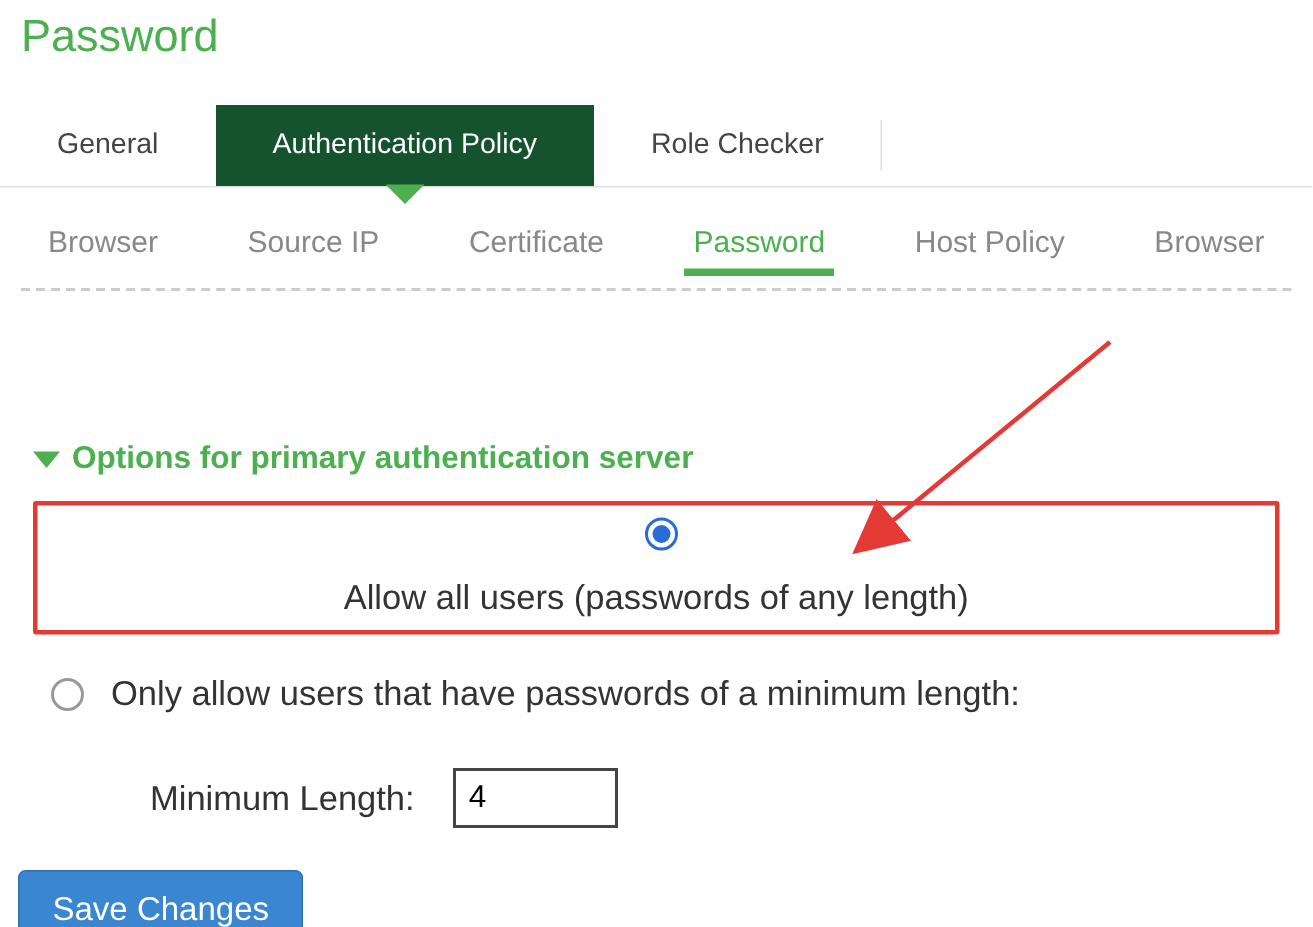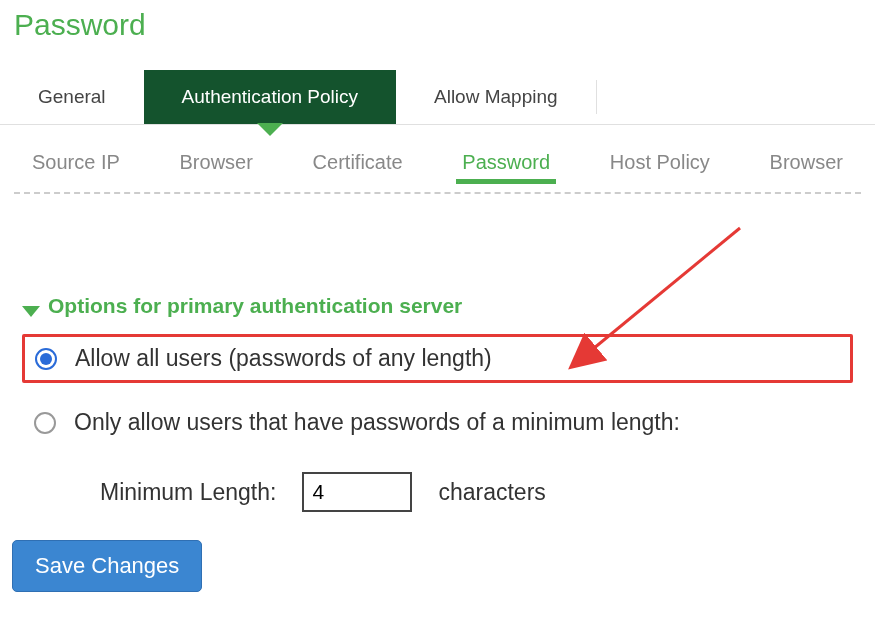--- a/index.html
+++ b/index.html
@@ -78,21 +78,21 @@
       border-top: 2px dashed #ccc;
       margin: 0 14px;
     }
 
     .section {
       padding: 0 22px;
       margin-top: 100px;
     }
     .section-header {
       display: flex;
-      align-items: flex-end;
+      align-items: center;
       gap: 8px;
       color: #4caf50;
       font-size: 21px;
       font-weight: 600;
       margin-bottom: 16px;
       cursor: pointer;
     }
     .chev {
       display: inline-block;
     }
@@ -103,20 +103,21 @@
       align-items: center;
       gap: 18px;
       padding: 26px 6px;
       font-size: 23px;
       color: #333;
     }
     .option-row.highlight {
       border: 3px solid #e53935;
       border-radius: 2px;
       padding: 8px 4px;
+      flex-direction: column;
     }
     .radio {
       width: 22px; height: 22px;
       border: 2px solid #999;
       border-radius: 50%;
       background: #fff;
       display: inline-flex;
       align-items: center;
       justify-content: center;
       flex-shrink: 0;
@@ -169,27 +170,27 @@
 </head>
 <body>
 
 
 
 <div class="page-title">Password</div>
 
 <div class="tabs1">
   <div class="tab1">General</div>
   <div class="tab1 active">Authentication Policy</div>
-  <div class="tab1">Allow Mapping</div>
+  <div class="tab1">Role Checker</div>
   <div class="tabs1-divider"></div>
 </div>
 
 <div class="tabs2">
+  <div class="tab2">Browser</div>
   <div class="tab2">Source IP</div>
-  <div class="tab2">Browser</div>
   <div class="tab2">Certificate</div>
   <div class="tab2 active">Password</div>
   <div class="tab2">Host Policy</div>
   <div class="tab2">Browser</div>
 </div>
 <hr class="dashed-sep">
 
 <div class="section">
   <div class="section-header">
     <span class="chev">
@@ -206,21 +207,20 @@
   </div>
 
   <div class="option-row">
     <span class="radio"></span>
     <span>Only allow users that have passwords of a minimum length:</span>
   </div>
 
   <div class="minlen-row">
     <span>Minimum Length:</span>
     <input type="text" class="minlen-input" value="4" style="">
-    <span>characters</span>
   </div>
 </div>
 
 <button class="save-btn">Save Changes</button>
 
 <svg class="arrow-svg" width="230" height="160">
   <defs>
     <marker id="ah" markerWidth="12" markerHeight="12" refX="6" refY="6" orient="auto">
       <polygon points="0,0 12,6 0,12" fill="#e53935"></polygon>
     </marker>

